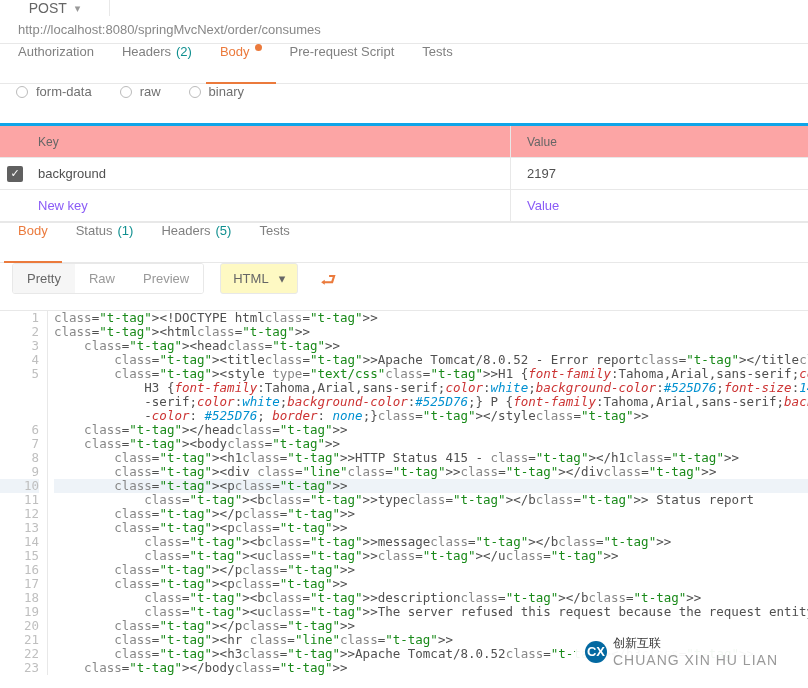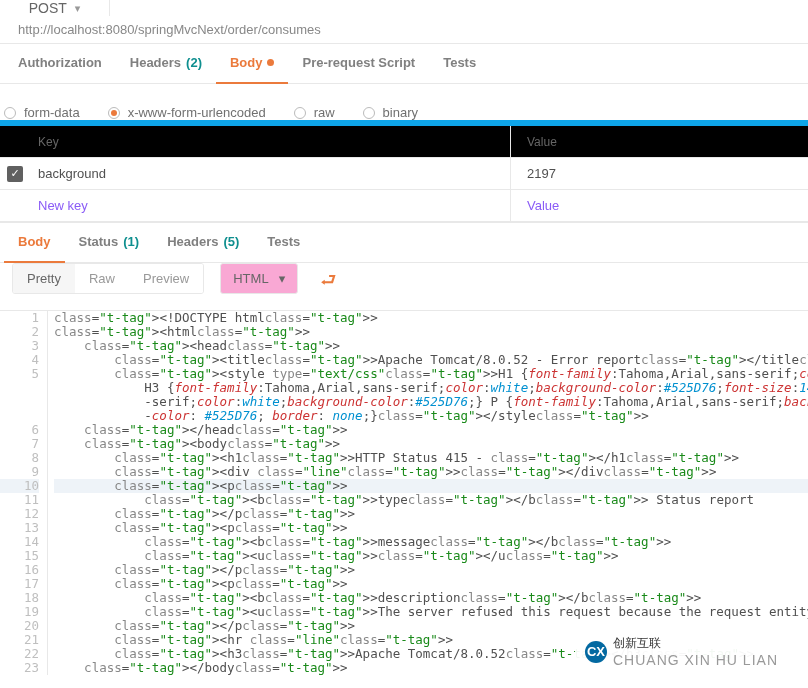--- a/index.html
+++ b/index.html
@@ -2,42 +2,42 @@
 <html><head>
 <meta charset="utf-8">
 <style>
 * { margin:0; padding:0; box-sizing:border-box; }
 body { font-family:Arial,Helvetica,sans-serif; font-size:13px; color:#505050; background:#fff; width:808px; }
 .req-header { display:flex; height:44px; border-bottom:1px solid #e8e8e8;flex-direction:column; }
 .method-select { width:110px; display:flex; align-items:center; justify-content:center; gap:8px; color:#666; font-size:14px; border-right:1px solid #e8e8e8; }
 .method-select .chev { font-size:11px; color:#999; }
 .url-bar { flex:1; display:flex; align-items:center; padding:0 18px; color:#888; font-size:13px; }
 .tabs-row { display:flex; align-items:center; height:40px; padding:0 4px; border-bottom:1px solid #e8e8e8; }
-.tab { padding:0 14px; height:40px; display:flex; align-items:center; gap:5px; color:#808080; cursor:pointer; border-bottom:2px solid transparent;font-weight:bold; }
+.tab { padding:0 14px; height:40px; display:flex; gap:5px; color:#808080; cursor:pointer; border-bottom:2px solid transparent; }
 .tab.active { color:#eb7a3c; border-bottom-color:#eb7a3c; }
 .dot { width:7px; height:7px; border-radius:50%; background:#eb7a3c; display:inline-block; }
 .count { color:#0f8f8f; }
-.body-types { display:flex; align-items:flex-end; gap:28px; height:42px; padding:0 4px; border-bottom:6px solid #0ea5e9; }
+.body-types { display:flex; align-items:flex-start; gap:28px; height:42px; padding:0 16px; border-bottom:3px solid #0ea5e9; }
 .radio-opt { display:flex; align-items:center; gap:8px; color:#707070; }
 .radio { width:12px; height:12px; border-radius:50%; border:1px solid #bbb; display:flex; align-items:center; justify-content:center; }
 .radio.sel .r-dot { width:6px; height:6px; border-radius:50%; background:#eb7a3c; }
 .kv-table { border-bottom:1px solid #e8e8e8; }
 .kv-head, .kv-row { display:flex; align-items:center; height:32px; border-bottom:1px solid #e8e8e8; }
-.kv-head { background:#000000; font-size:12px; color:#666; }
+.kv-head { background:#fca5a5; font-size:12px; color:#666; }
 .kv-chk { width:30px; display:flex; justify-content:center; align-items:center; }
 .chk-box { width:16px; height:16px; border-radius:2px; background:#606060; display:flex; align-items:center; justify-content:center; color:#fff; font-size:11px; }
 .kv-key { flex:0 0 480px; padding-left:8px; }
 .kv-val { flex:1; padding-left:16px; border-left:1px solid #e8e8e8; height:100%; display:flex; align-items:center; }
 .placeholder { color:#8b5cf6; }
 .tabs-row.resp { border-top:0; }
 .fmt-row { display:flex; align-items:flex-start; gap:16px; height:48px; padding:0 12px; border-bottom:1px solid #e8e8e8; }
 .fmt-pills { display:flex; border:1px solid #e8e8e8; border-radius:3px; overflow:hidden; }
 .fmt-pill { padding:7px 14px; color:#999; background:#fff; cursor:pointer; }
 .fmt-pill.active { background:#f6f6f6; color:#666; }
-.lang-pill { display:flex; align-items:center; gap:10px; padding:7px 12px; border:1px solid #e8e8e8; border-radius:3px; background:#f9a8d4; color:#666; cursor:pointer; }
+.lang-pill { display:flex; align-items:center; gap:10px; padding:7px 12px; border:1px solid #e8e8e8; border-radius:3px; background:#fef9c3; color:#666; cursor:pointer; }
 .wrap-btn { color:#eb7a3c; font-size:18px; cursor:pointer; padding:4px 6px; }
 
 .code-area { display:flex; font-family:Consolas,Menlo,monospace; font-size:12.5px; line-height:14px; }
 .gutter { width:48px; text-align:right; padding-right:8px; color:#bfbfbf; border-right:1px solid #e8e8e8; user-select:none; }
 .gutter div { height:14px; }
 .code { flex:1; padding-left:6px; white-space:pre; overflow:hidden; }
 .code div { height:14px; }
 .hl-row { background:#eef3f8; }
 .t-attr { color:#888; }
 .t-val { color:#1a8a1a; }
@@ -78,26 +78,20 @@
     </div>
   <div class="tab">
       <span>Tests</span>
     </div>
 </div>
 
 <div class="body-types">
   <div class="radio-opt">
       <span class="radio"></span>
       <span>form-data</span>
-    </div>
-  <div class="radio-opt">
-      <span class="radio sel">
-        <span class="r-dot"></span>
-      </span>
-      <span>x-www-form-urlencoded</span>
     </div>
   <div class="radio-opt">
       <span class="radio"></span>
       <span>raw</span>
     </div>
   <div class="radio-opt">
       <span class="radio"></span>
       <span>binary</span>
     </div>
 </div>

